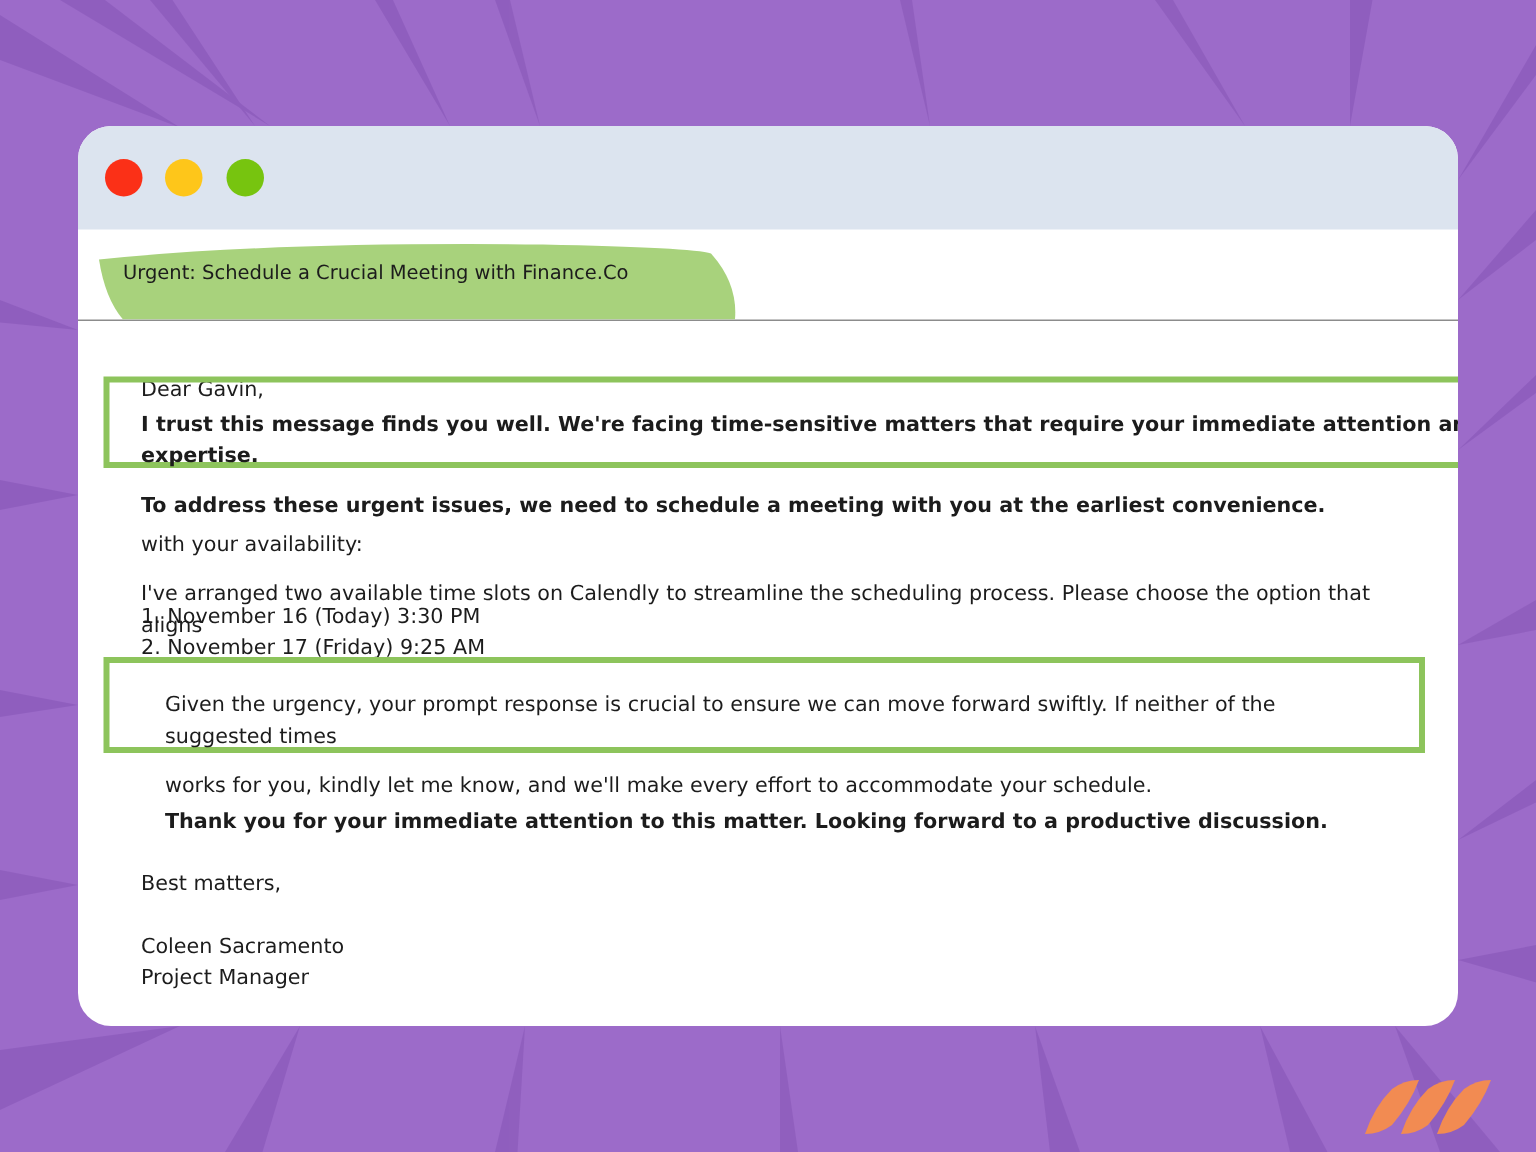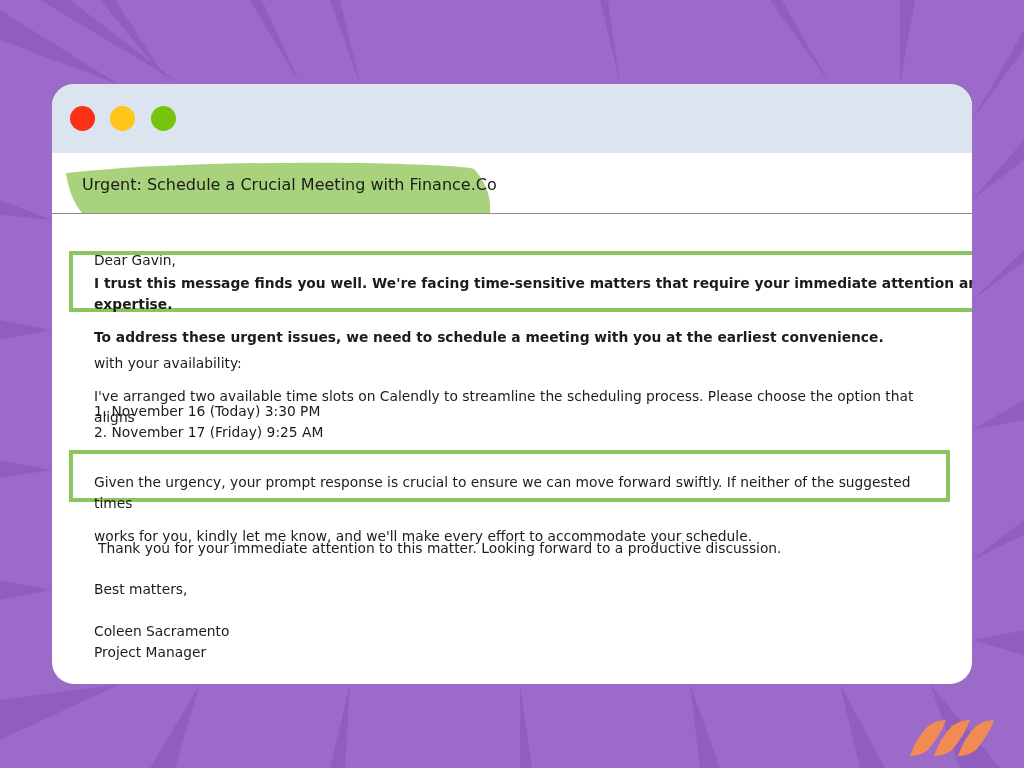--- a/index.html
+++ b/index.html
@@ -16,34 +16,34 @@
   .titlebar {
     position:absolute; left:0; top:0; width:100%; height:69px; background:#dce4ef;
   }
   .dot { position:absolute; top:22px; width:25px; height:25px; border-radius:50%; }
   .dot.red { left:18px; background:#fb3017; }
   .dot.yellow { left:58px; background:#fec61a; }
   .dot.green { left:99px; background:#77c40f; }
   .subject-bar { position:absolute; left:0; top:69px; width:100%; height:60px; border-bottom:1px solid #8c8c8c; }
   .subject-blob { position:absolute; left:10px; top:6px; width:432px; height:54px; }
   .subject-text {
-    position:absolute; left:30px; top:22px; font-size:16px; color:#1c1c1c; white-space:nowrap;
+    position:absolute; left:30px; top:22px; font-size:13px; color:#1c1c1c; white-space:nowrap;
   }
   .body { position:absolute; left:30px; top:150px; width:870px; font-size:13.8px; color:#1c1c1c; line-height:21px; }
   .body p { margin:12px; }
   .greeting { position:absolute; left:0; top:4px; }
   .box {
     position:absolute; border:4px solid #8dc45c; box-sizing:border-box;
   }
   .box1 { left:-13px; top:17px; width:1002px; height:61px; padding:6px 9px;font-weight:bold; }
-  .box2 { left:-13px; top:216px; width:881px; height:52px; padding:6px 9px; }
+  .box2 { left:-13px; top:204px; width:881px; height:64px; padding:6px 25px; }
   .para2 { position:absolute; left:0; top:107px; }
   .list { position:absolute; left:0; top:167px; margin:0; padding:0; list-style:none; }
   .list li { padding-left:12px; }
-  .para4 { position:absolute; left:4px; top:292px; }
+  .para4 { position:absolute; left:16px; top:292px;font-weight:bold; }
   .signoff { position:absolute; left:0; top:333px; }
   .sig-name { position:absolute; left:0; top:375px;text-align:right; }
   .sig-title { position:absolute; left:0; top:396px;text-align:center; }
   .logo { position:absolute; left:906px; top:716px; width:104px; height:44px; }
 </style>
 </head>
 <body>
 
 <svg class="rays" width="1024" height="768" viewBox="0 0 1024 768">
   <g fill="#8d5cbc" opacity="0.8">

